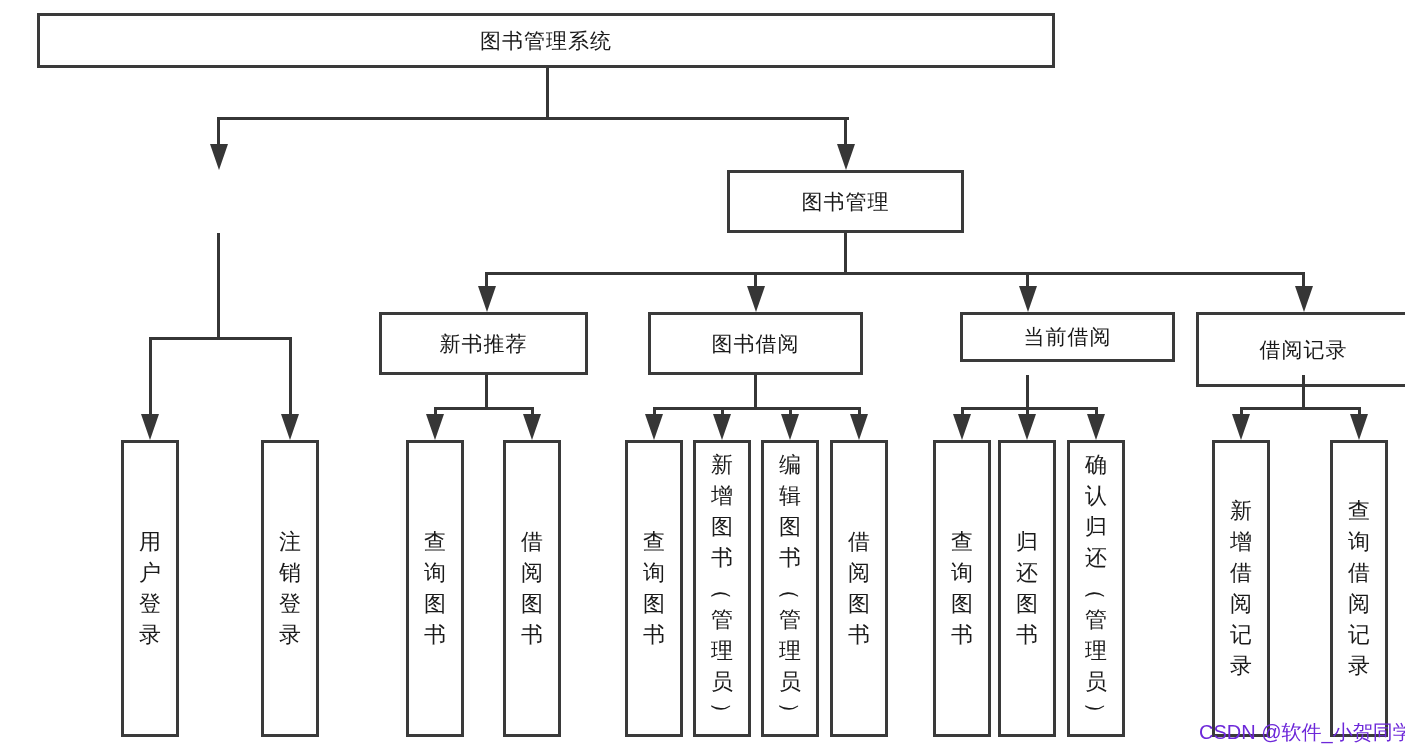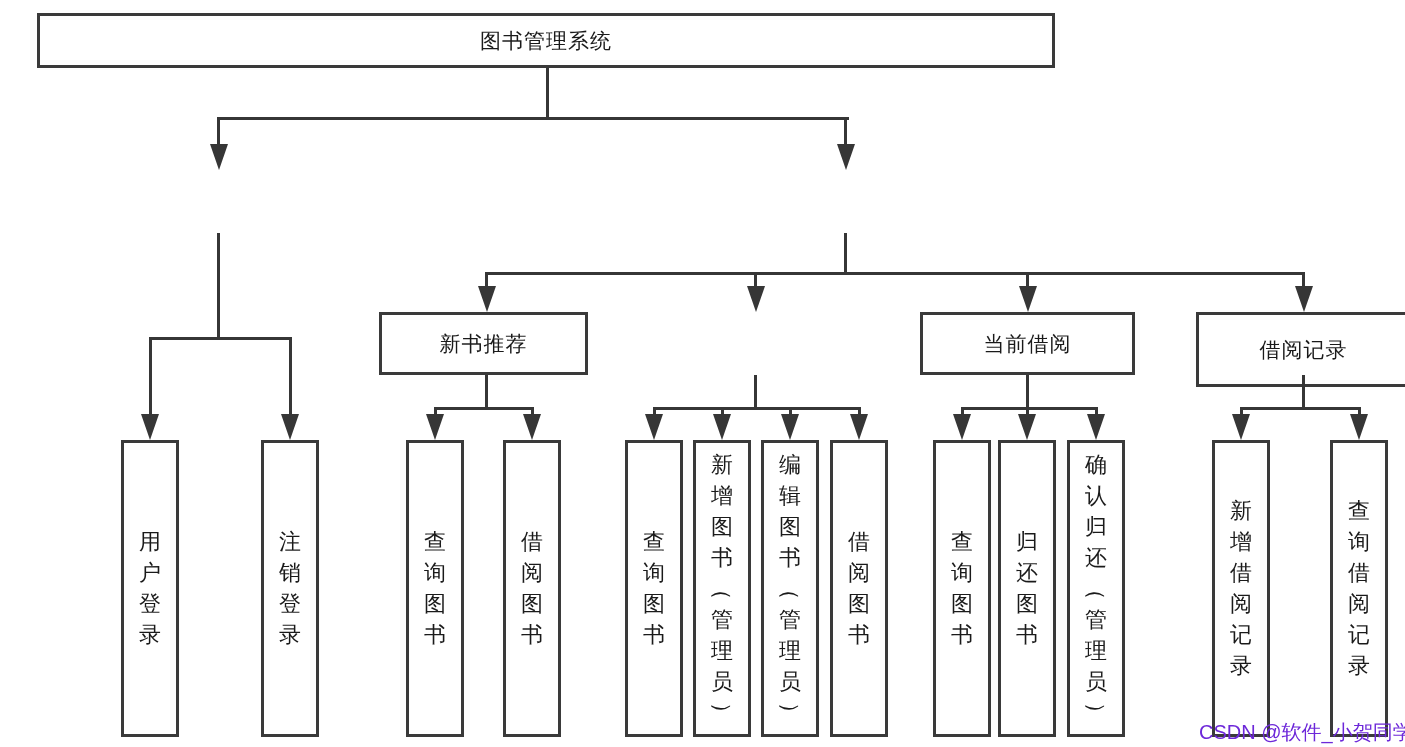--- a/index.html
+++ b/index.html
@@ -47,27 +47,33 @@
 </head>
 <body>
 
 <div class="stage">
 
   <div class="box hbox" style="left:21px;top:13px;width:1018px;height:55px">
     <span>图书管理系统</span>
   </div>
 
 
+  <div class="box hbox" style="left:711px;top:170px;width:237px;height:63px">
+    <span>图书管理</span>
+  </div>
 
   <div class="box hbox" style="left:363px;top:312px;width:209px;height:63px">
     <span>新书推荐</span>
   </div>
 
-
-  <div class="box hbox" style="left:904px;top:312px;width:215px;height:63px">
+  <div class="box hbox" style="left:632px;top:312px;width:215px;height:63px">
+    <span>图书借阅</span>
+  </div>
+
+  <div class="box hbox" style="left:944px;top:312px;width:215px;height:50px">
     <span>当前借阅</span>
   </div>
 
   <div class="box hbox" style="left:1180px;top:312px;width:215px;height:75px">
     <span>借阅记录</span>
   </div>
 
   <div class="box vbox" style="left:105px;top:440px;width:58px;height:297px">
     <div class="vlabel">
         <span>用</span>

